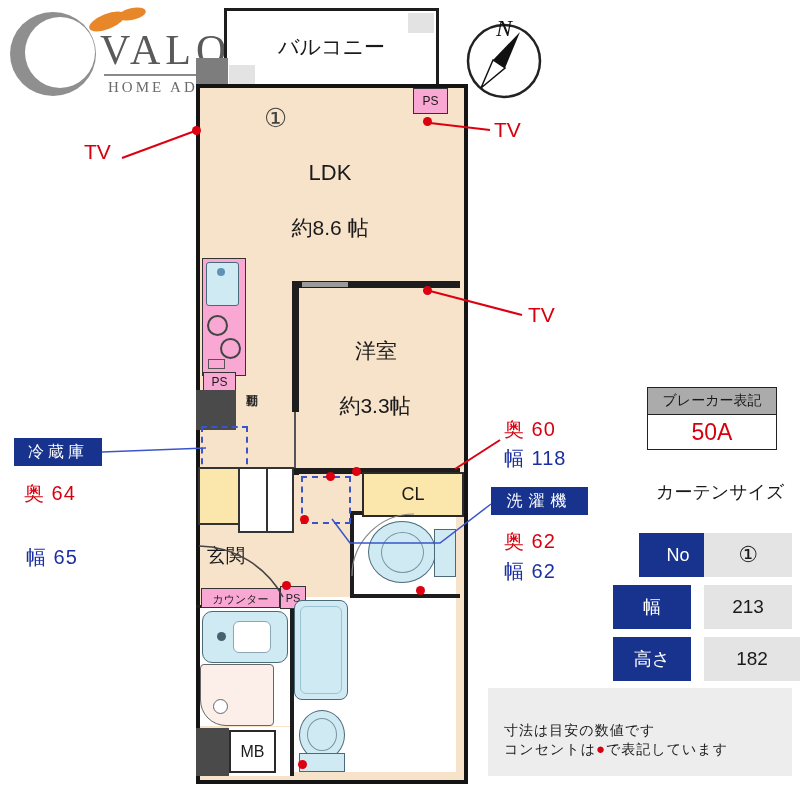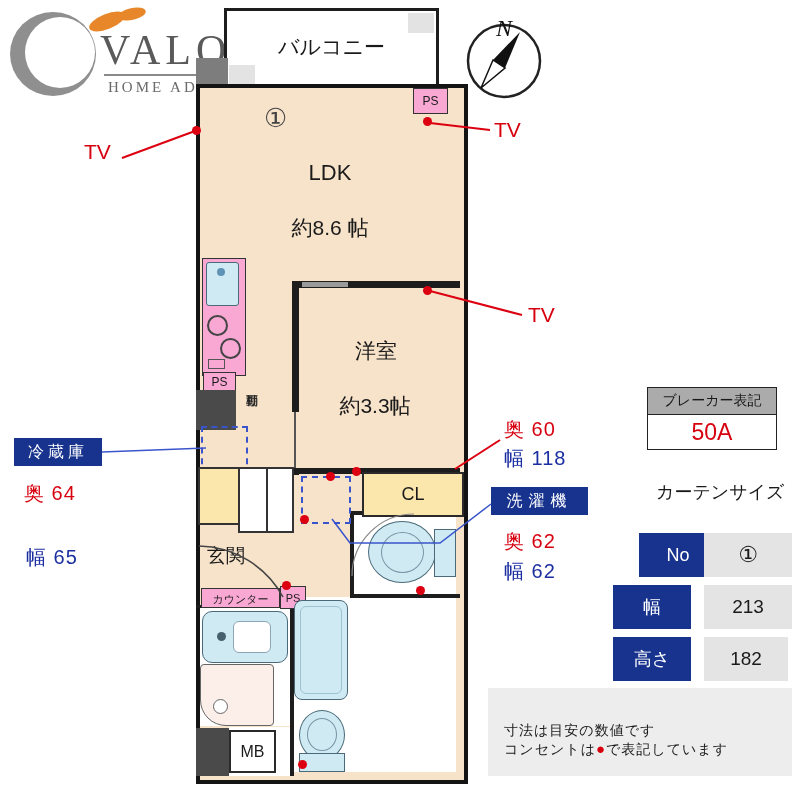--- a/index.html
+++ b/index.html
@@ -189,21 +189,21 @@
     </div>
   <div class="abs navy center" style="left:613px;top:585px;width:78px;height:44px;font-size:18px;">
       <span>幅</span>
     </div>
   <div class="abs center" style="left:704px;top:585px;width:88px;height:44px;background:#e4e4e4;font-size:19px;">
       <span>213</span>
     </div>
   <div class="abs navy center" style="left:613px;top:637px;width:78px;height:44px;font-size:18px;">
       <span>高さ</span>
     </div>
-  <div class="abs center" style="left:704px;top:637px;width:84px;height:44px;background:#e4e4e4;font-size:19px;">
+  <div class="abs center" style="left:704px;top:637px;width:96px;height:44px;background:#e4e4e4;font-size:19px;">
       <span>182</span>
     </div>
 
   <div class="abs" style="left:488px;top:688px;width:304px;height:88px;background:#ededed;padding:18px 0 0 16px;box-sizing:border-box;font-size:14px;letter-spacing:1px;">
     <div style="margin-top:16px;">寸法は目安の数値です</div>
     <div>
       <span>コンセントは</span><span class="red" style="font-size:15px;">●</span><span>で表記しています</span>
     </div>
   </div>
 

